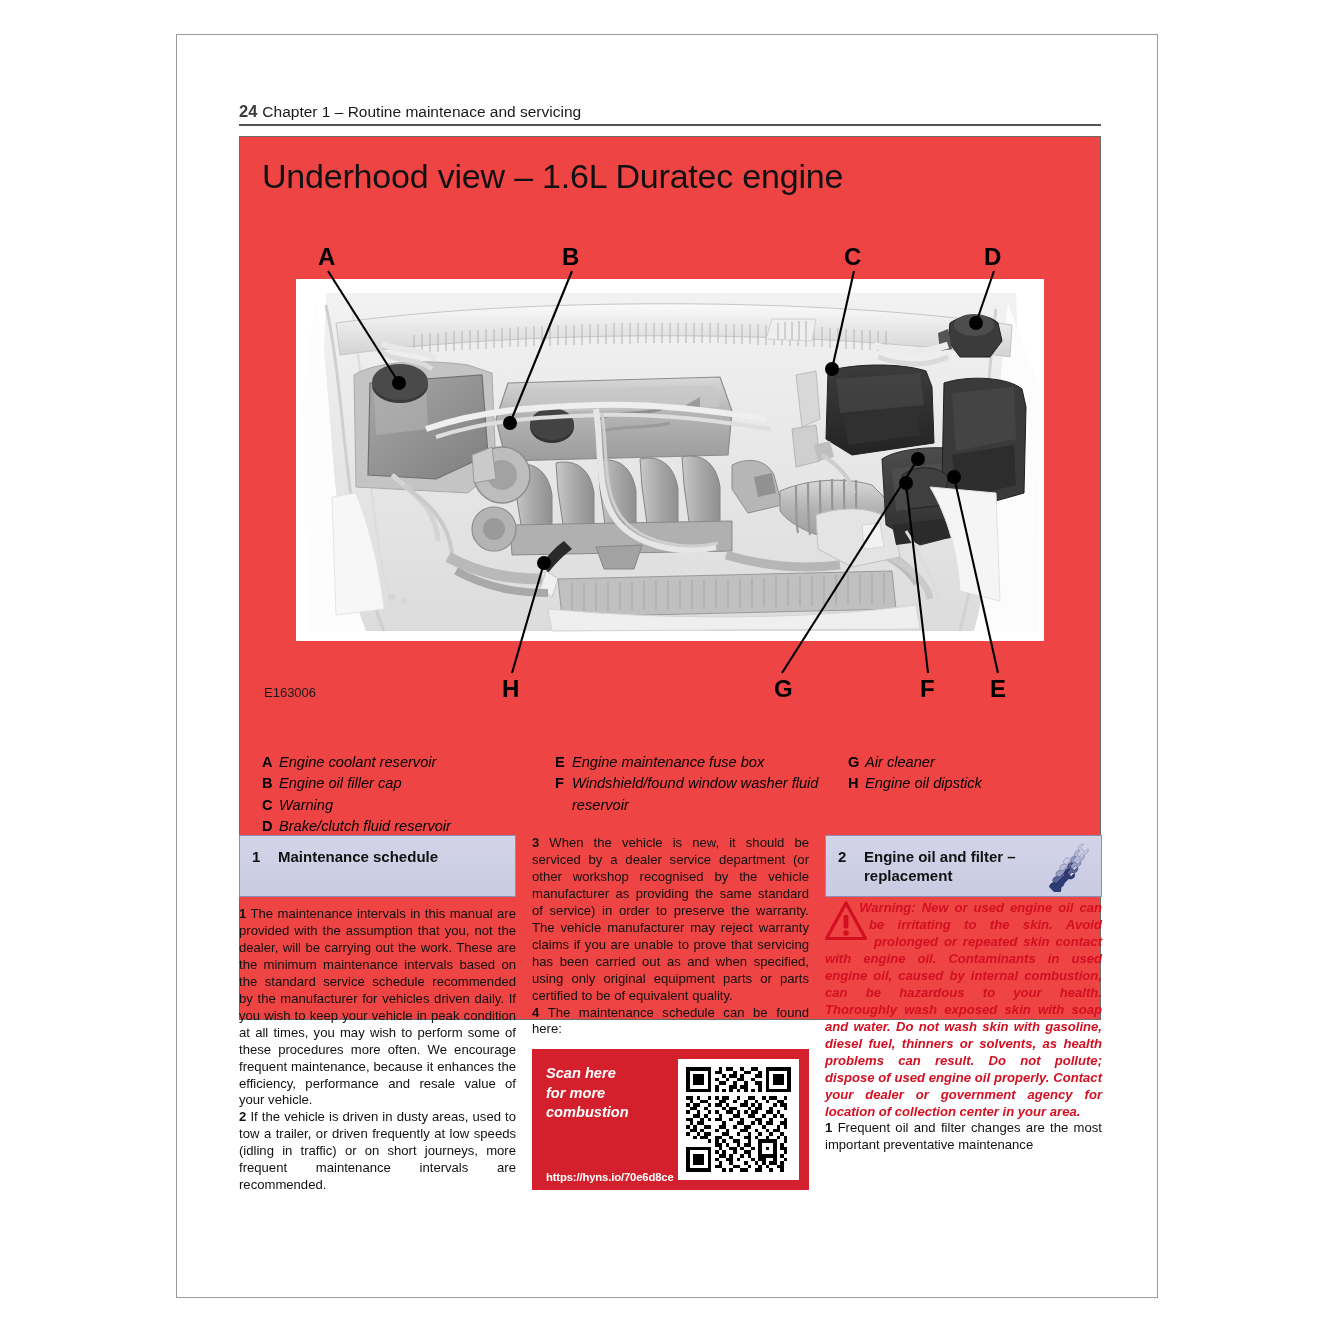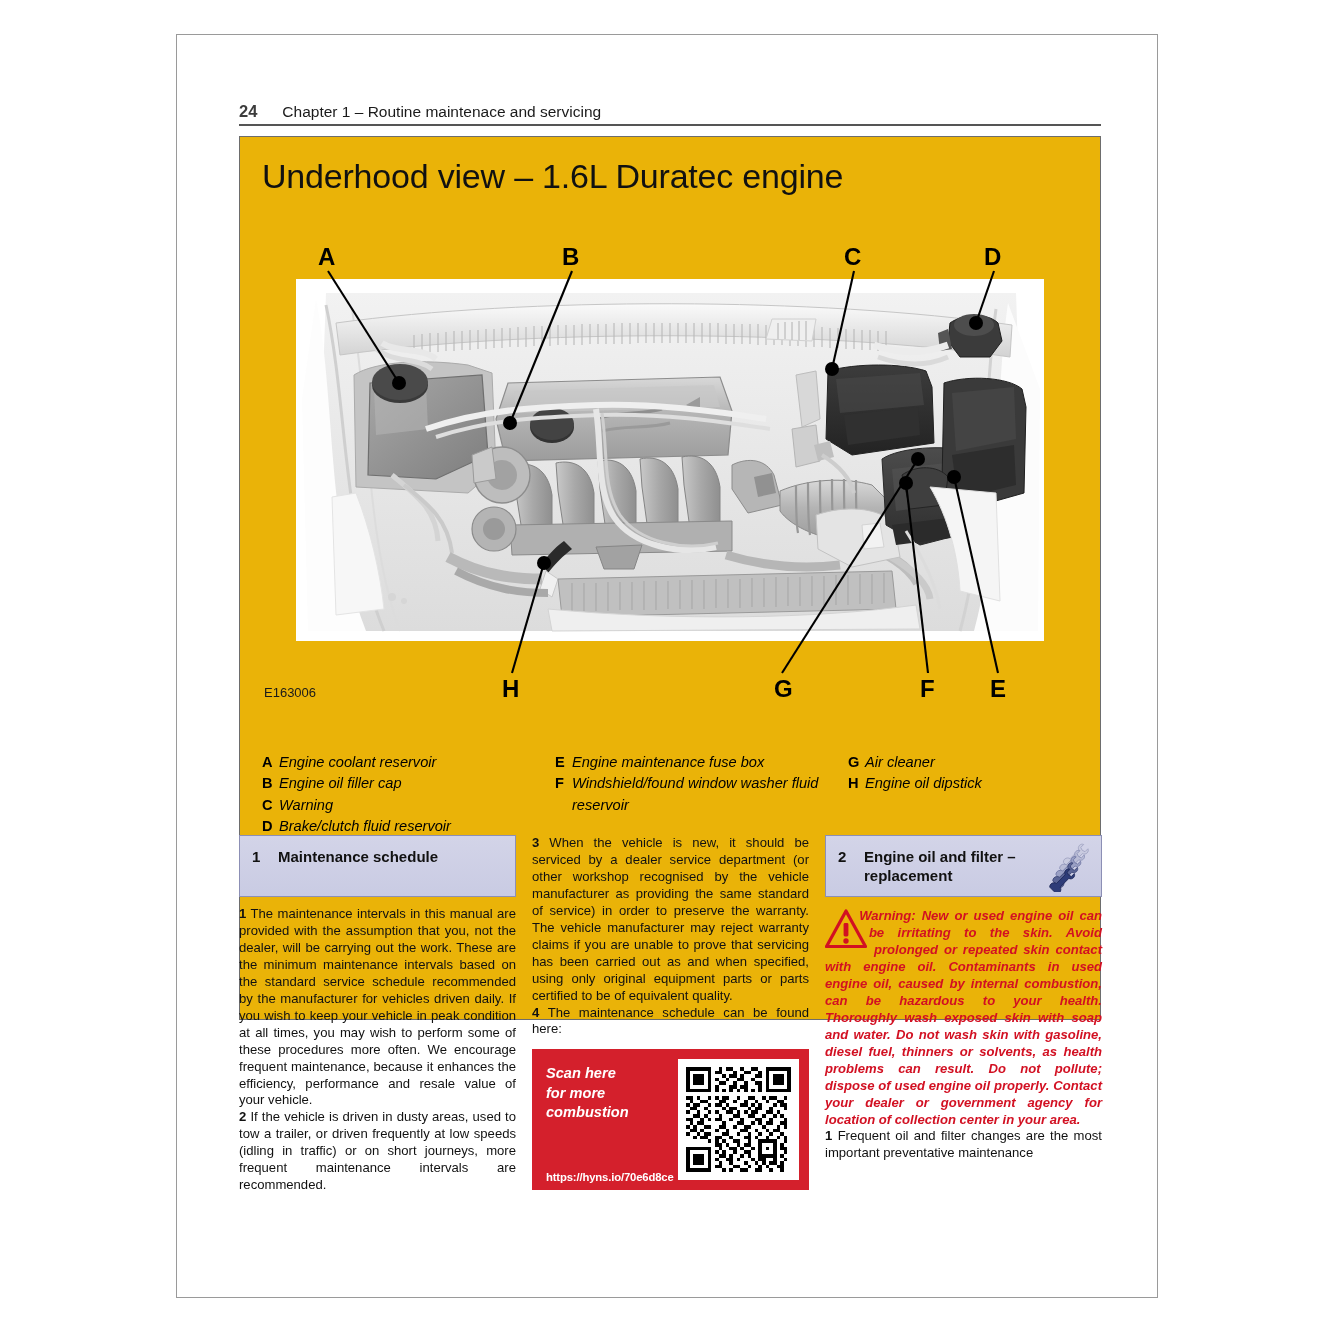--- a/index.html
+++ b/index.html
@@ -28,21 +28,21 @@
 
   
   #running-head {
     position: absolute;
     left: 62px;
     top: 50px;
     width: 862px;
     height: 34px;
     display: flex;
     align-items: flex-end;
-    gap: 25px;
+    gap: 5px;
   }
   #page-number {
     font-size: 16.5px;
     font-weight: bold;
     color: #3c3c3c;
     line-height: 1;
   }
   #chapter-title {
     font-size: 15.5px;
     color: #1a1a1a;
@@ -59,21 +59,21 @@
 
   
   #illustration-panel {
     position: absolute;
     left: 62px;
     top: 101px;
     width: 862px;
     height: 884px;
     border: 1.5px solid #6d6d6d;
     box-sizing: border-box;
-    background: #eab308;
+    background: #ef4444;
   }
   #figure-title {
     position: absolute;
     left: 22px;
     top: 20px;
     font-size: 34px;
     color: #111;
     letter-spacing: -0.2px;
     white-space: nowrap;
   }
@@ -201,21 +201,21 @@
     color: #111;
     hyphens: none;
   }
   p.body-par.first { margin-top: 9px; }
   .par-num {
     font-weight: bold;
   }
 
   
   #warning-block {
-    margin-top: 10px;
+    margin-top: 2px;
     position: relative;
     color: #d21022;
     font-size: 13.1px;
     line-height: 1.30;
     font-style: italic;
     font-weight: bold;
     text-align: justify;
   }
   #warning-triangle {
     float: left;

